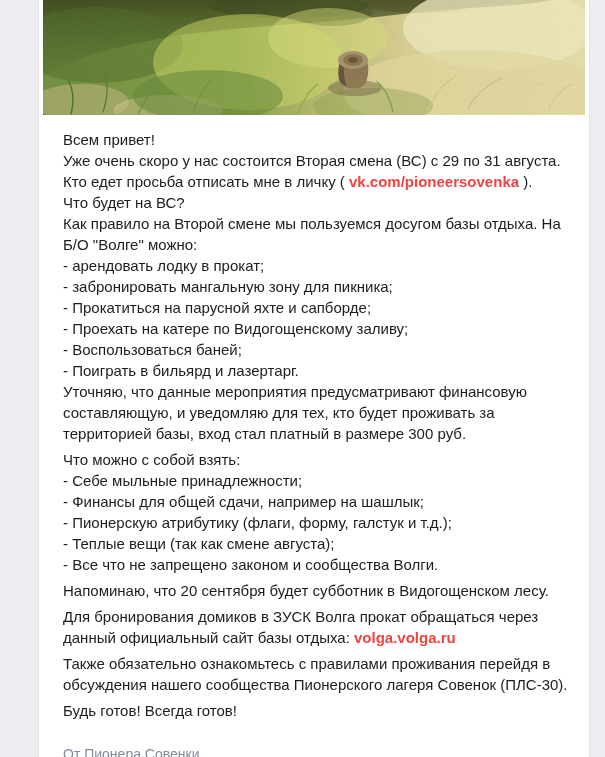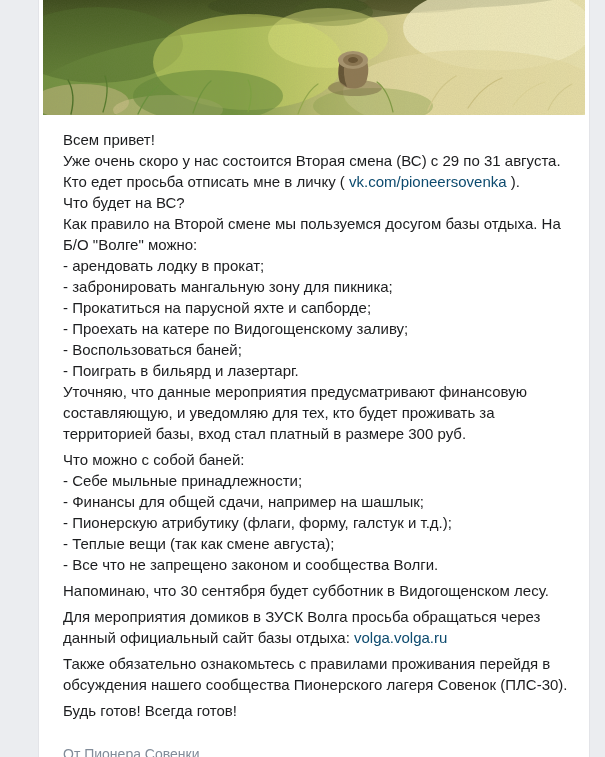--- a/index.html
+++ b/index.html
@@ -9,21 +9,21 @@
     font-family:"Liberation Sans","DejaVu Sans",sans-serif;
   }
   .card{
     position:absolute;left:38px;top:0;width:550px;height:820px;
     background:#ffffff;border-left:1px solid #e3e4e8;border-right:1px solid #e3e4e8;
   }
   .photo{margin:0 4px;height:115px;overflow:hidden;cursor:pointer;}
   .photo svg{display:block;width:100%;height:100%;}
   .content{padding:14px 20px 0 24px;font-size:15px;line-height:21px;color:#1c1d1f;}
   .para{margin:0 0 5px 0;}
-  .post-link{color:#0c4a6e;text-decoration:none;cursor:pointer;}
+  .post-link{color:#ef4444;text-decoration:none;cursor:pointer;font-weight:bold;}
   .signature{margin-top:24px;font-size:14px;line-height:18px;color:#818c99;}
   .actions{display:flex;align-items:center;margin-top:4px;}
   .action{display:flex;align-items:center;margin-right:16px;cursor:pointer;}
   .aicon{width:22px;height:22px;margin-right:6px;}
   .count{font-size:14px;color:#7e8a97;}
   .date{margin-left:auto;font-size:13px;color:#939cab;cursor:pointer;}
 </style>
 </head>
 <body>
 
@@ -82,23 +82,23 @@
           <path d="M470 106 q12 -18 32 -24" stroke="#e0d699" stroke-width="1.3"></path>
           <path d="M505 110 q8 -18 24 -26" stroke="#d9cf92" stroke-width="1.2"></path>
         </g>
         <rect width="542" height="115" filter="url(#grain)" opacity="0.5"></rect>
       </svg>
     </div>
 
     <div class="content">
       <div id="post-text">
           <div class="para"><span>Всем привет!</span><br><span>Уже очень скоро у нас состоится Вторая смена (ВС) с 29 по 31 августа. Кто едет просьба отписать мне в личку ( </span><a class="post-link" href="#">vk.com/pioneersovenka</a><span> ).</span><br><span>Что будет на ВС?</span><br><span>Как правило на Второй смене мы пользуемся досугом базы отдыха. На Б/О "Волге" можно:</span><br><span>- арендовать лодку в прокат;</span><br><span>- забронировать мангальную зону для пикника;</span><br><span>- Прокатиться на парусной яхте и сапборде;</span><br><span>- Проехать на катере по Видогощенскому заливу;</span><br><span>- Воспользоваться баней;</span><br><span>- Поиграть в бильярд и лазертарг.</span><br><span>Уточняю, что данные мероприятия предусматривают финансовую составляющую, и уведомляю для тех, кто будет проживать за территорией базы, вход стал платный в размере 300 руб.</span></div>
-          <div class="para"><span>Что можно с собой баней:</span><br><span>- Себе мыльные принадлежности;</span><br><span>- Финансы для общей сдачи, например на шашлык;</span><br><span>- Пионерскую атрибутику (флаги, форму, галстук и т.д.);</span><br><span>- Теплые вещи (так как смене августа);</span><br><span>- Все что не запрещено законом и сообщества Волги.</span></div>
-          <div class="para"><span>Напоминаю, что 30 сентября будет субботник в Видогощенском лесу.</span></div>
-          <div class="para"><span>Для мероприятия домиков в ЗУСК Волга просьба обращаться через данный официальный сайт базы отдыха: </span><a class="post-link" href="#">volga.volga.ru</a></div>
+          <div class="para"><span>Что можно с собой взять:</span><br><span>- Себе мыльные принадлежности;</span><br><span>- Финансы для общей сдачи, например на шашлык;</span><br><span>- Пионерскую атрибутику (флаги, форму, галстук и т.д.);</span><br><span>- Теплые вещи (так как смене августа);</span><br><span>- Все что не запрещено законом и сообщества Волги.</span></div>
+          <div class="para"><span>Напоминаю, что 20 сентября будет субботник в Видогощенском лесу.</span></div>
+          <div class="para"><span>Для бронирования домиков в ЗУСК Волга прокат обращаться через данный официальный сайт базы отдыха: </span><a class="post-link" href="#">volga.volga.ru</a></div>
           <div class="para"><span>Также обязательно ознакомьтесь с правилами проживания перейдя в обсуждения нашего сообщества Пионерского лагеря Совенок (ПЛС-30).</span></div>
           <div class="para"><span>Будь готов! Всегда готов!</span></div>
         </div>
 
       <div class="signature">От Пионера Совенки</div>
 
       <div class="actions">
         <div class="action">
           <svg class="aicon" viewBox="0 0 20 20">
             <path d="M10 16.8 8.9 15.8C5.1 12.4 2.8 10.3 2.8 7.7c0-2.1 1.6-3.7 3.7-3.7 1.4 0 2.7.7 3.5 1.8.8-1.1 2.1-1.8 3.5-1.8 2.1 0 3.7 1.6 3.7 3.7 0 2.6-2.3 4.7-6.1 8.1z" fill="none" stroke="#99a2ad" stroke-width="1.5" stroke-linejoin="round"></path>

